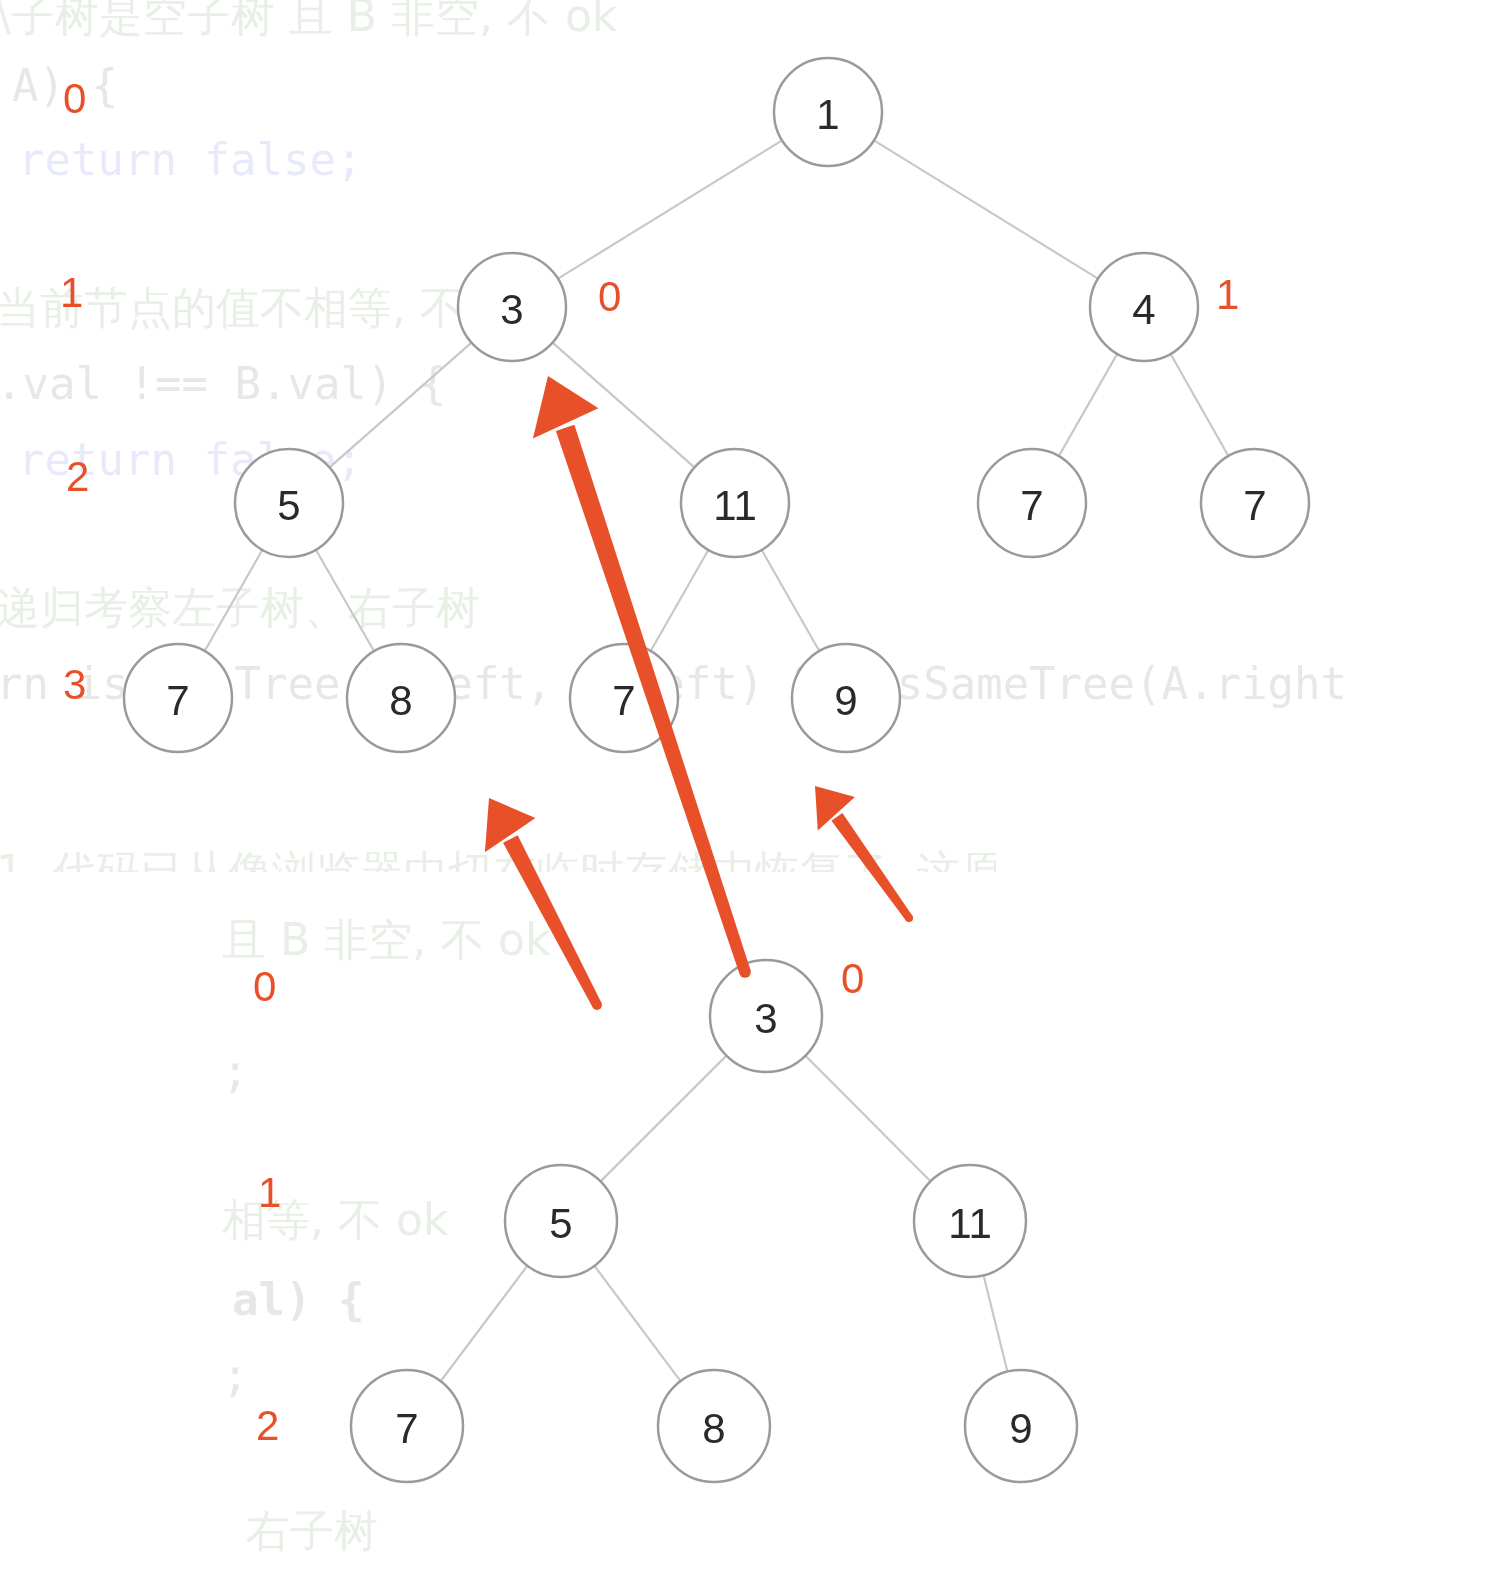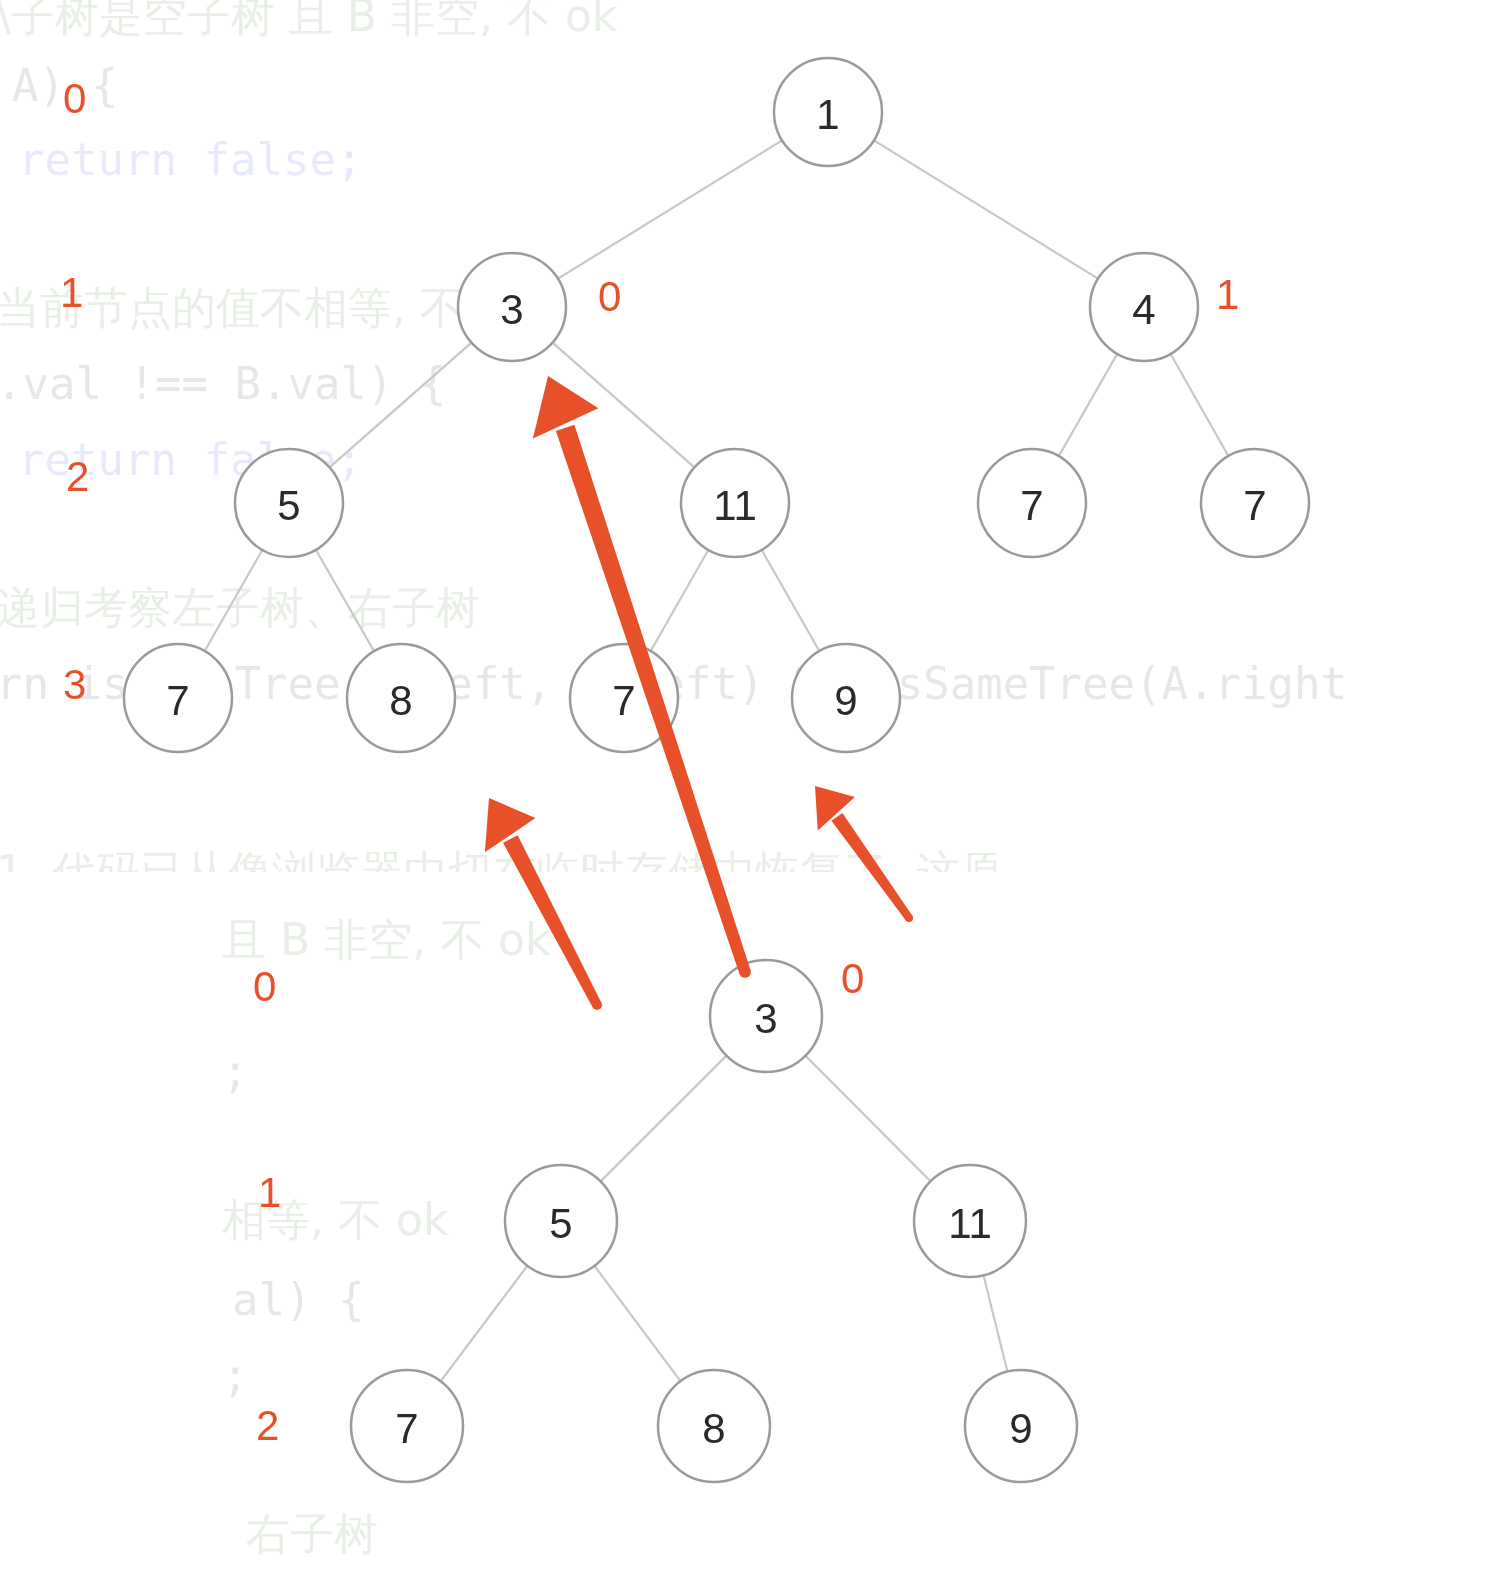--- a/index.html
+++ b/index.html
@@ -25,23 +25,23 @@
     <div class="bg-code " style="left: -4px; top: 362px;">.val !== B.val) {</div>
     <div class="bg-code kw" style="left: 18px; top: 438px;">return false;</div>
     <div class="bg-code cn" style="left: -4px; top: 586px;">递归考察左子树、右子树</div>
     <div class="bg-code " style="left: -4px; top: 662px;">rn isSameTree(A.left, B.left) &amp;&amp; isSameTree(A.right</div>
     <div class="bg-clip" style="left: -4px; top: 850px; height: 22px; width: 1000px;">
       <div class="bg-code cn" style="left: 0px; top: 0px;">1. 代码已从像浏览器中切在临时存储中恢复了, 这原默认代码模版</div>
     </div>
     <div class="bg-code cn" style="left: 222px; top: 918px;">且 B 非空, 不 ok</div>
     <div class="bg-code " style="left: 222px; top: 1050px;">;</div>
     <div class="bg-code cn" style="left: 222px; top: 1198px;">相等, 不 ok</div>
-    <div class="bg-code " style="left: 232px; top: 1278px;">al) {</div>
+    <div class="bg-code " style="left: 232px; top: 1278px; font-weight: bold;">al) {</div>
     <div class="bg-code " style="left: 222px; top: 1354px;">;</div>
-    <div class="bg-code cn" style="left: 246px; top: 1512px;">右子树</div>
+    <div class="bg-code cn" style="left: 246px; top: 1512px; font-family: Liberation Mono, monospace;">右子树</div>
   </div>
 
 <svg class="diagram" id="diagram" width="1508" height="1592" viewBox="0 0 1508 1592" xmlns="http://www.w3.org/2000/svg">
   <g id="edges-A">
       <line class="edge" x1="782.0454381008458" y1="140.35803661498443" x2="557.9545618991542" y2="278.6419633850156"></line>
       <line class="edge" x1="873.9545618991542" y1="140.35803661498443" x2="1098.0454381008458" y2="278.6419633850156"></line>
       <line class="edge" x1="471.4398285776023" y1="342.64929864928223" x2="329.5601714223977" y2="467.35070135071777"></line>
       <line class="edge" x1="552.5601714223976" y1="342.64929864928223" x2="694.4398285776024" y2="467.35070135071777"></line>
       <line class="edge" x1="1117.208497328731" y1="353.8851296747208" x2="1058.791502671269" y2="456.1148703252792"></line>
       <line class="edge" x1="1170.6105803613736" y1="353.98805180927246" x2="1228.3894196386264" y2="456.01194819072754"></line>

